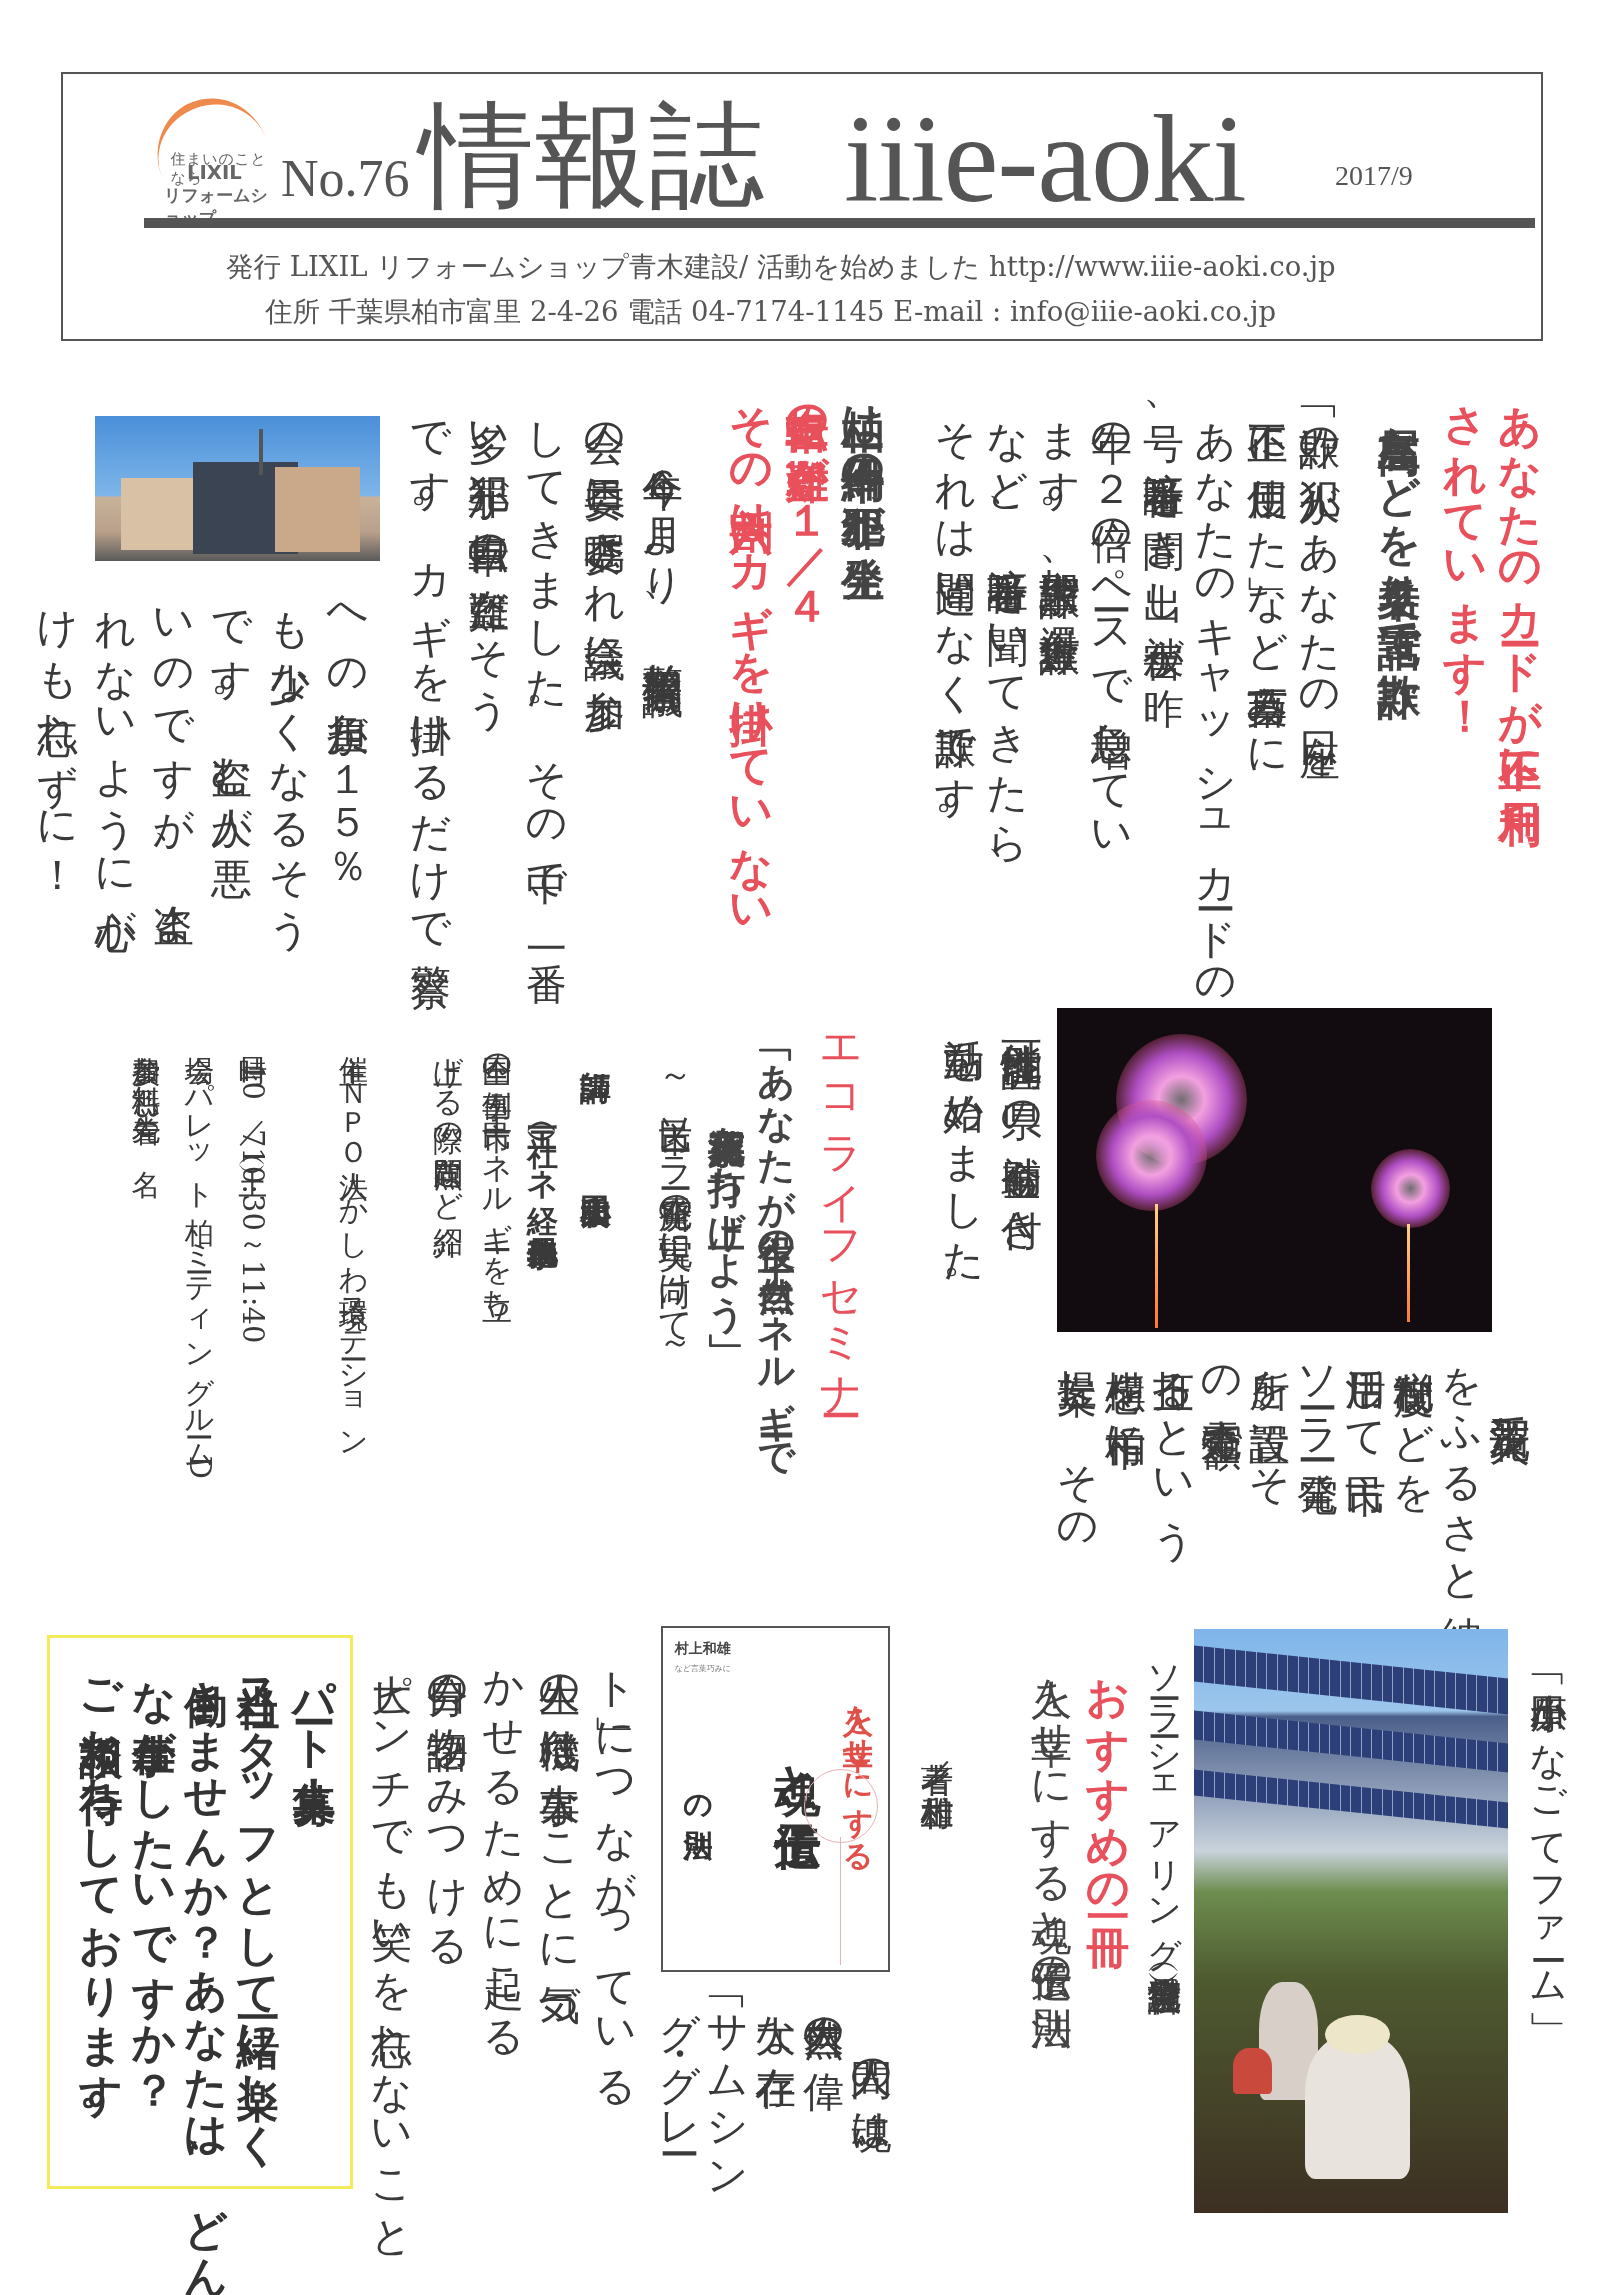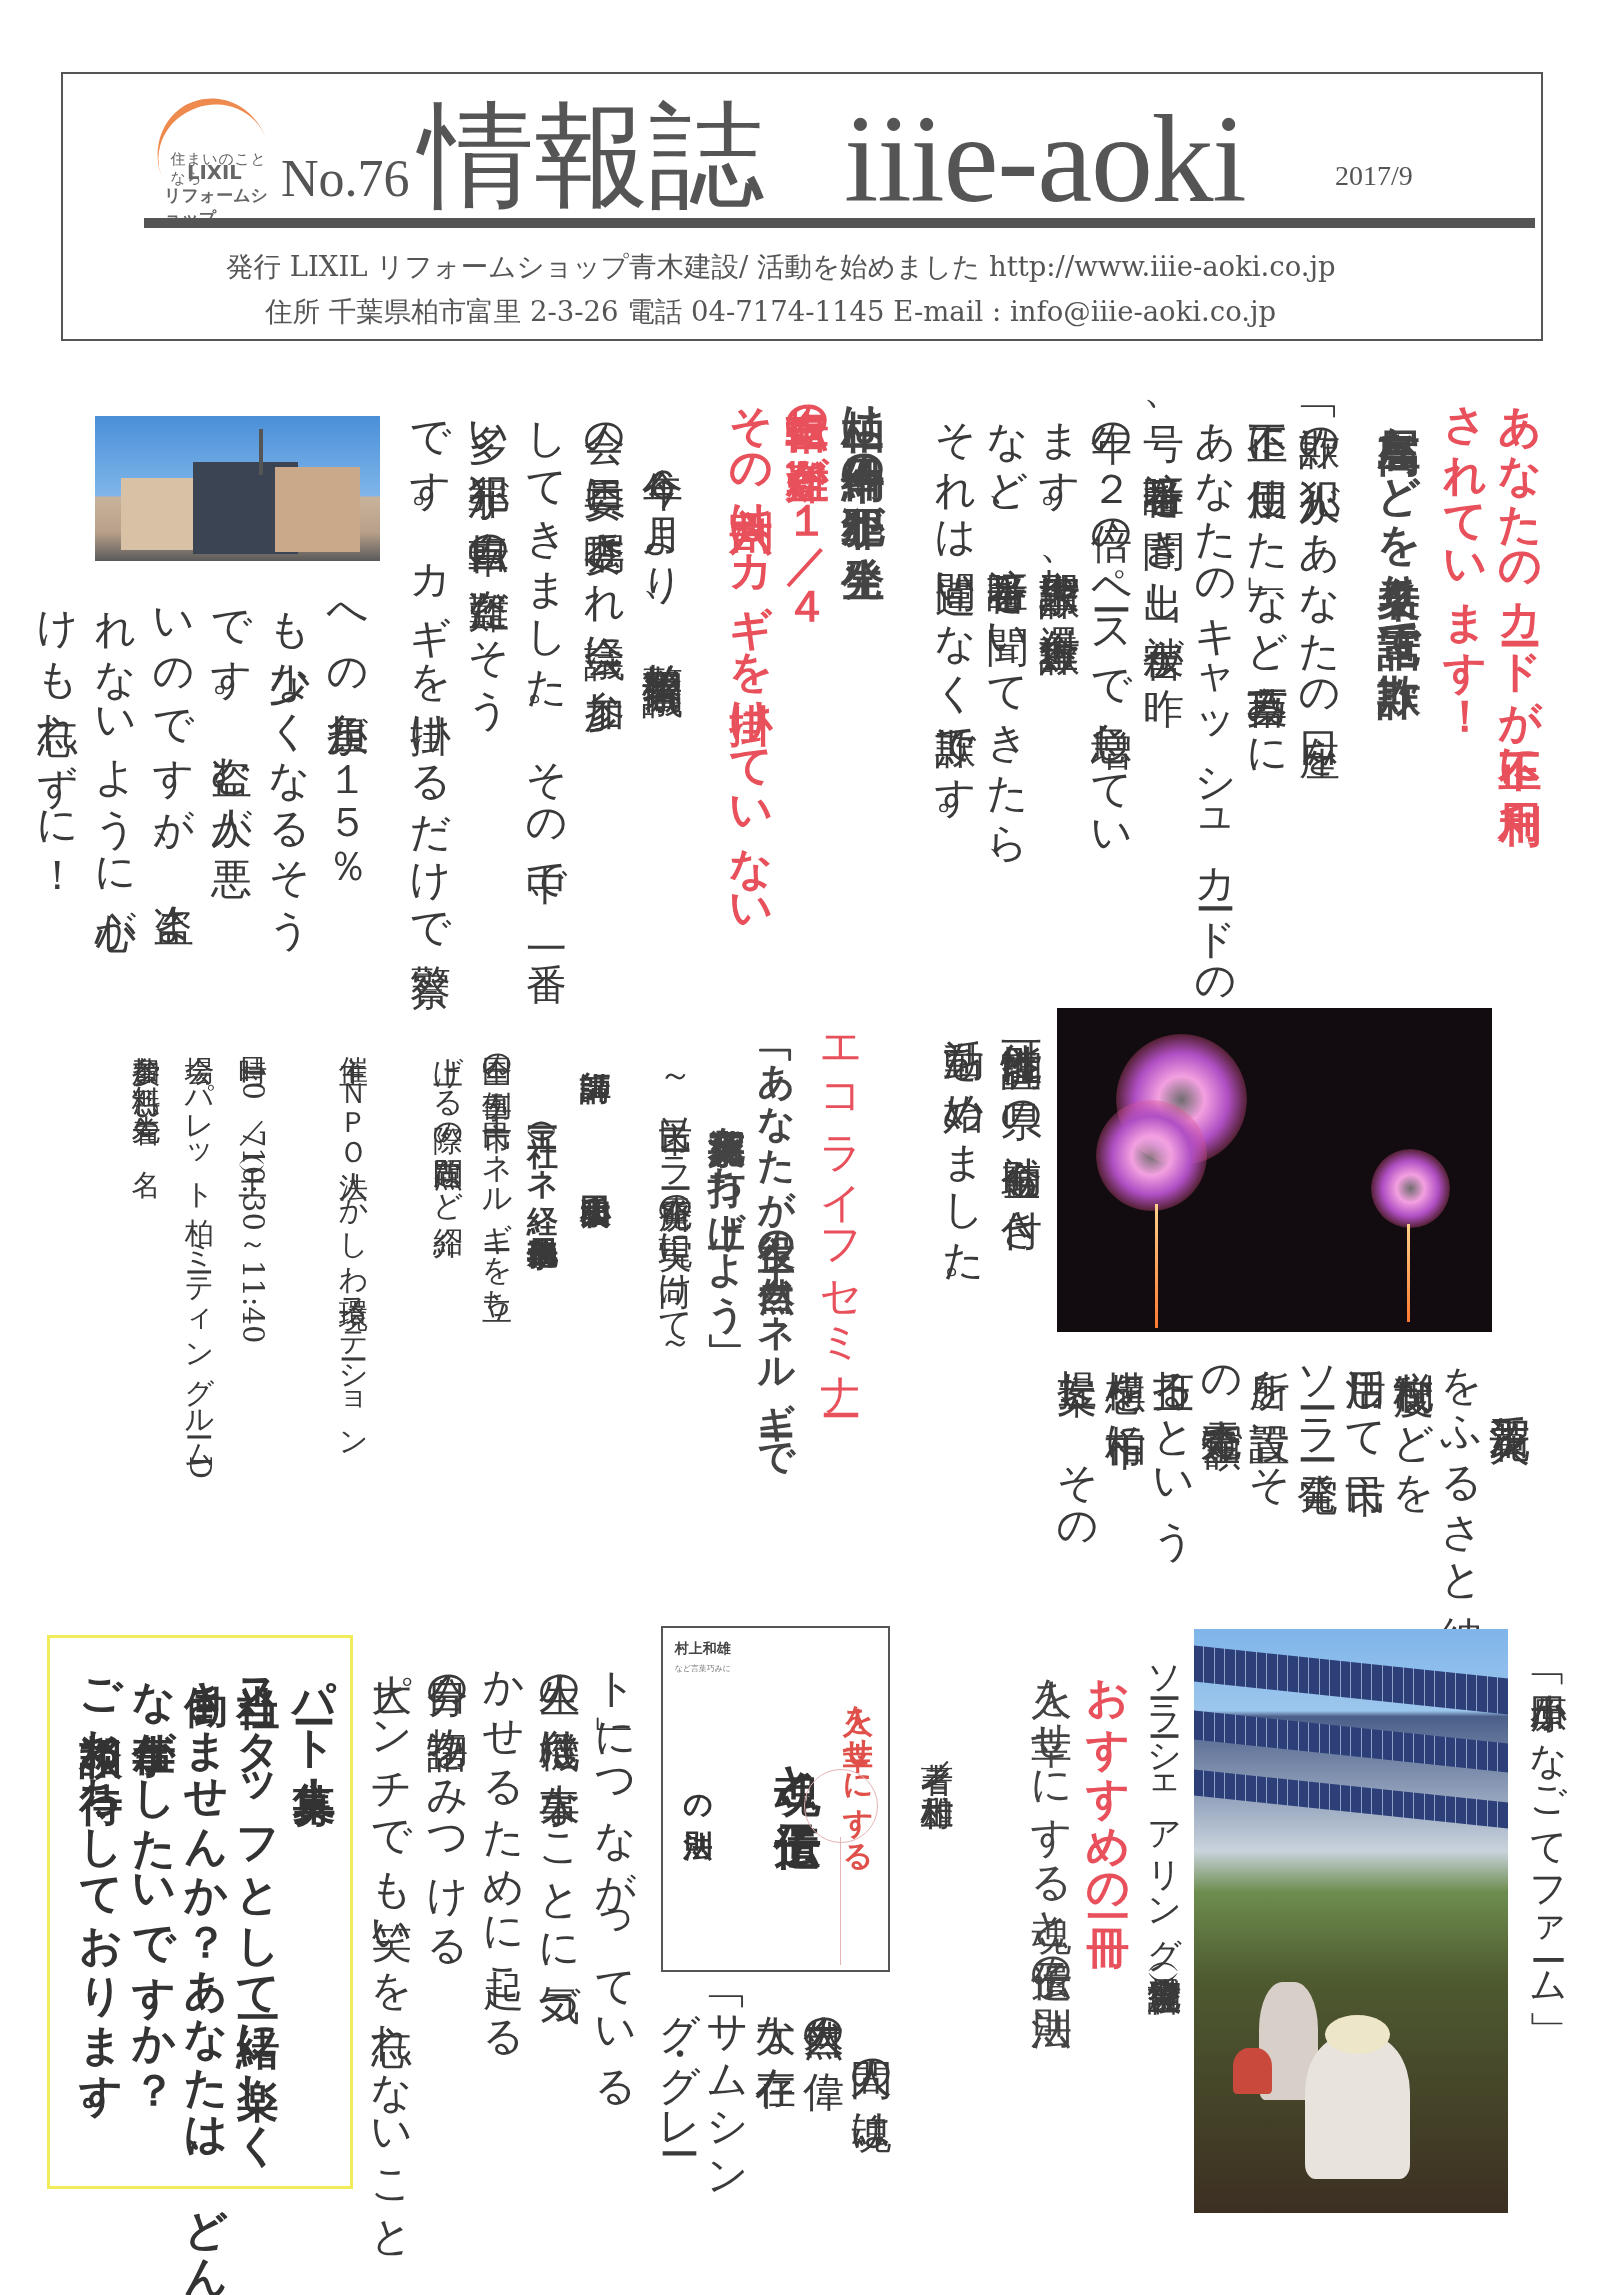--- a/index.html
+++ b/index.html
@@ -74,21 +74,21 @@
   <div class="lixil sans">LIXIL</div>
   <div class="shop sans">リフォームショップ</div>
 </div>
 
 <div id="issue-no" class="abs">No.76</div>
 <div id="title-jp" class="abs">情報誌</div>
 <div id="title-en" class="abs">iiie-aoki</div>
 <div id="issue-date" class="abs">2017/9</div>
 <div id="title-rule" class="abs"></div>
 <div id="publisher-line" class="abs">発行  LIXIL リフォームショップ青木建設/ 活動を始めました  http://www.iiie-aoki.co.jp</div>
-<div id="address-line" class="abs">住所  千葉県柏市富里 2-3-26  電話 04-7174-1145  E-mail : info@iiie-aoki.co.jp</div>
+<div id="address-line" class="abs">住所  千葉県柏市富里 2-4-26  電話 04-7174-1145  E-mail : info@iiie-aoki.co.jp</div>
 
 <section>
   <div class="abs vt head-v red" style="left:1495px; top:376px;">あなたのカードが不正に利用</div>
   <div class="abs vt head-v red" style="left:1440px; top:376px;">されています！</div>
   <div class="abs vt head-v" style="left:1374px; top:396px; color:#444;">高島屋などを名乗り電話で詐欺</div>
   <div class="abs" style="left:932px; top:393px; width:419px; height:563px; display:flex; flex-direction:row-reverse;">
     <div class="vt body-v" style="width:52px;">「詐欺の犯人があなたの口座を</div>
     <div class="vt body-v" style="width:52px;">不正に使用した」など言葉巧みに</div>
     <div class="vt body-v" style="width:52px;">あなたのキャッシュカードの番</div>
     <div class="vt body-v" style="width:52px;">号、暗証番号を聞き出し被害が昨</div>

